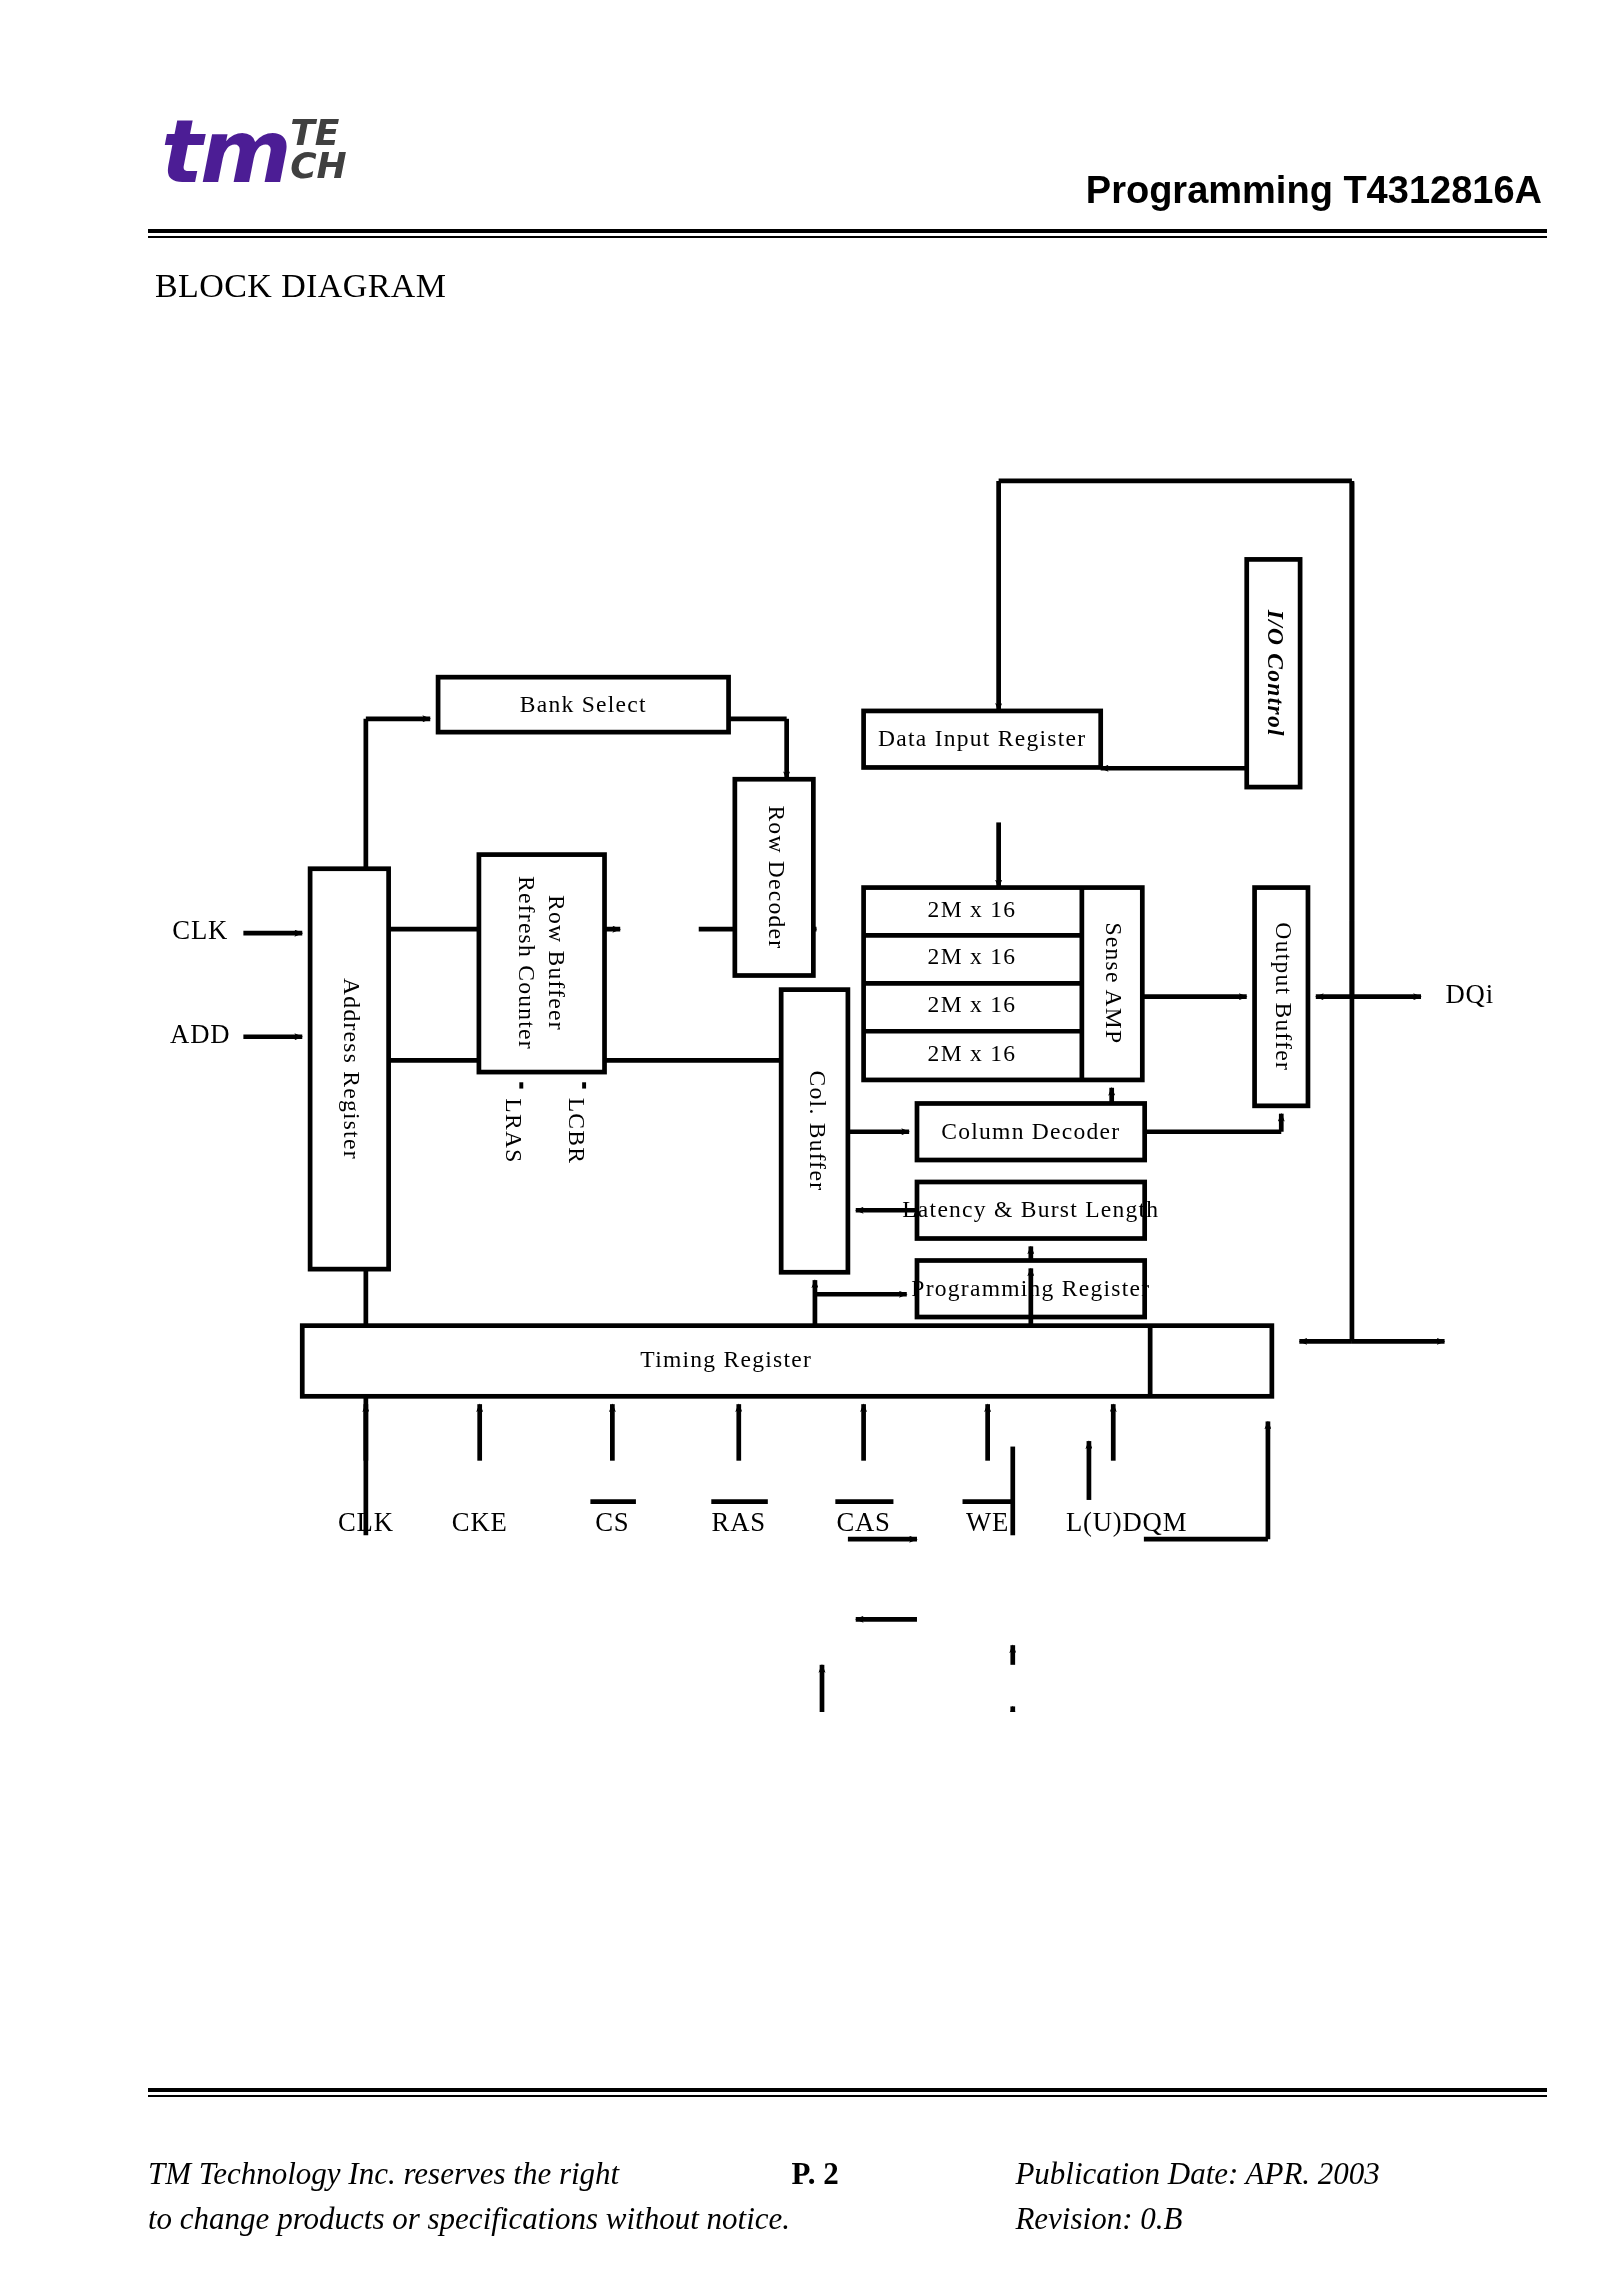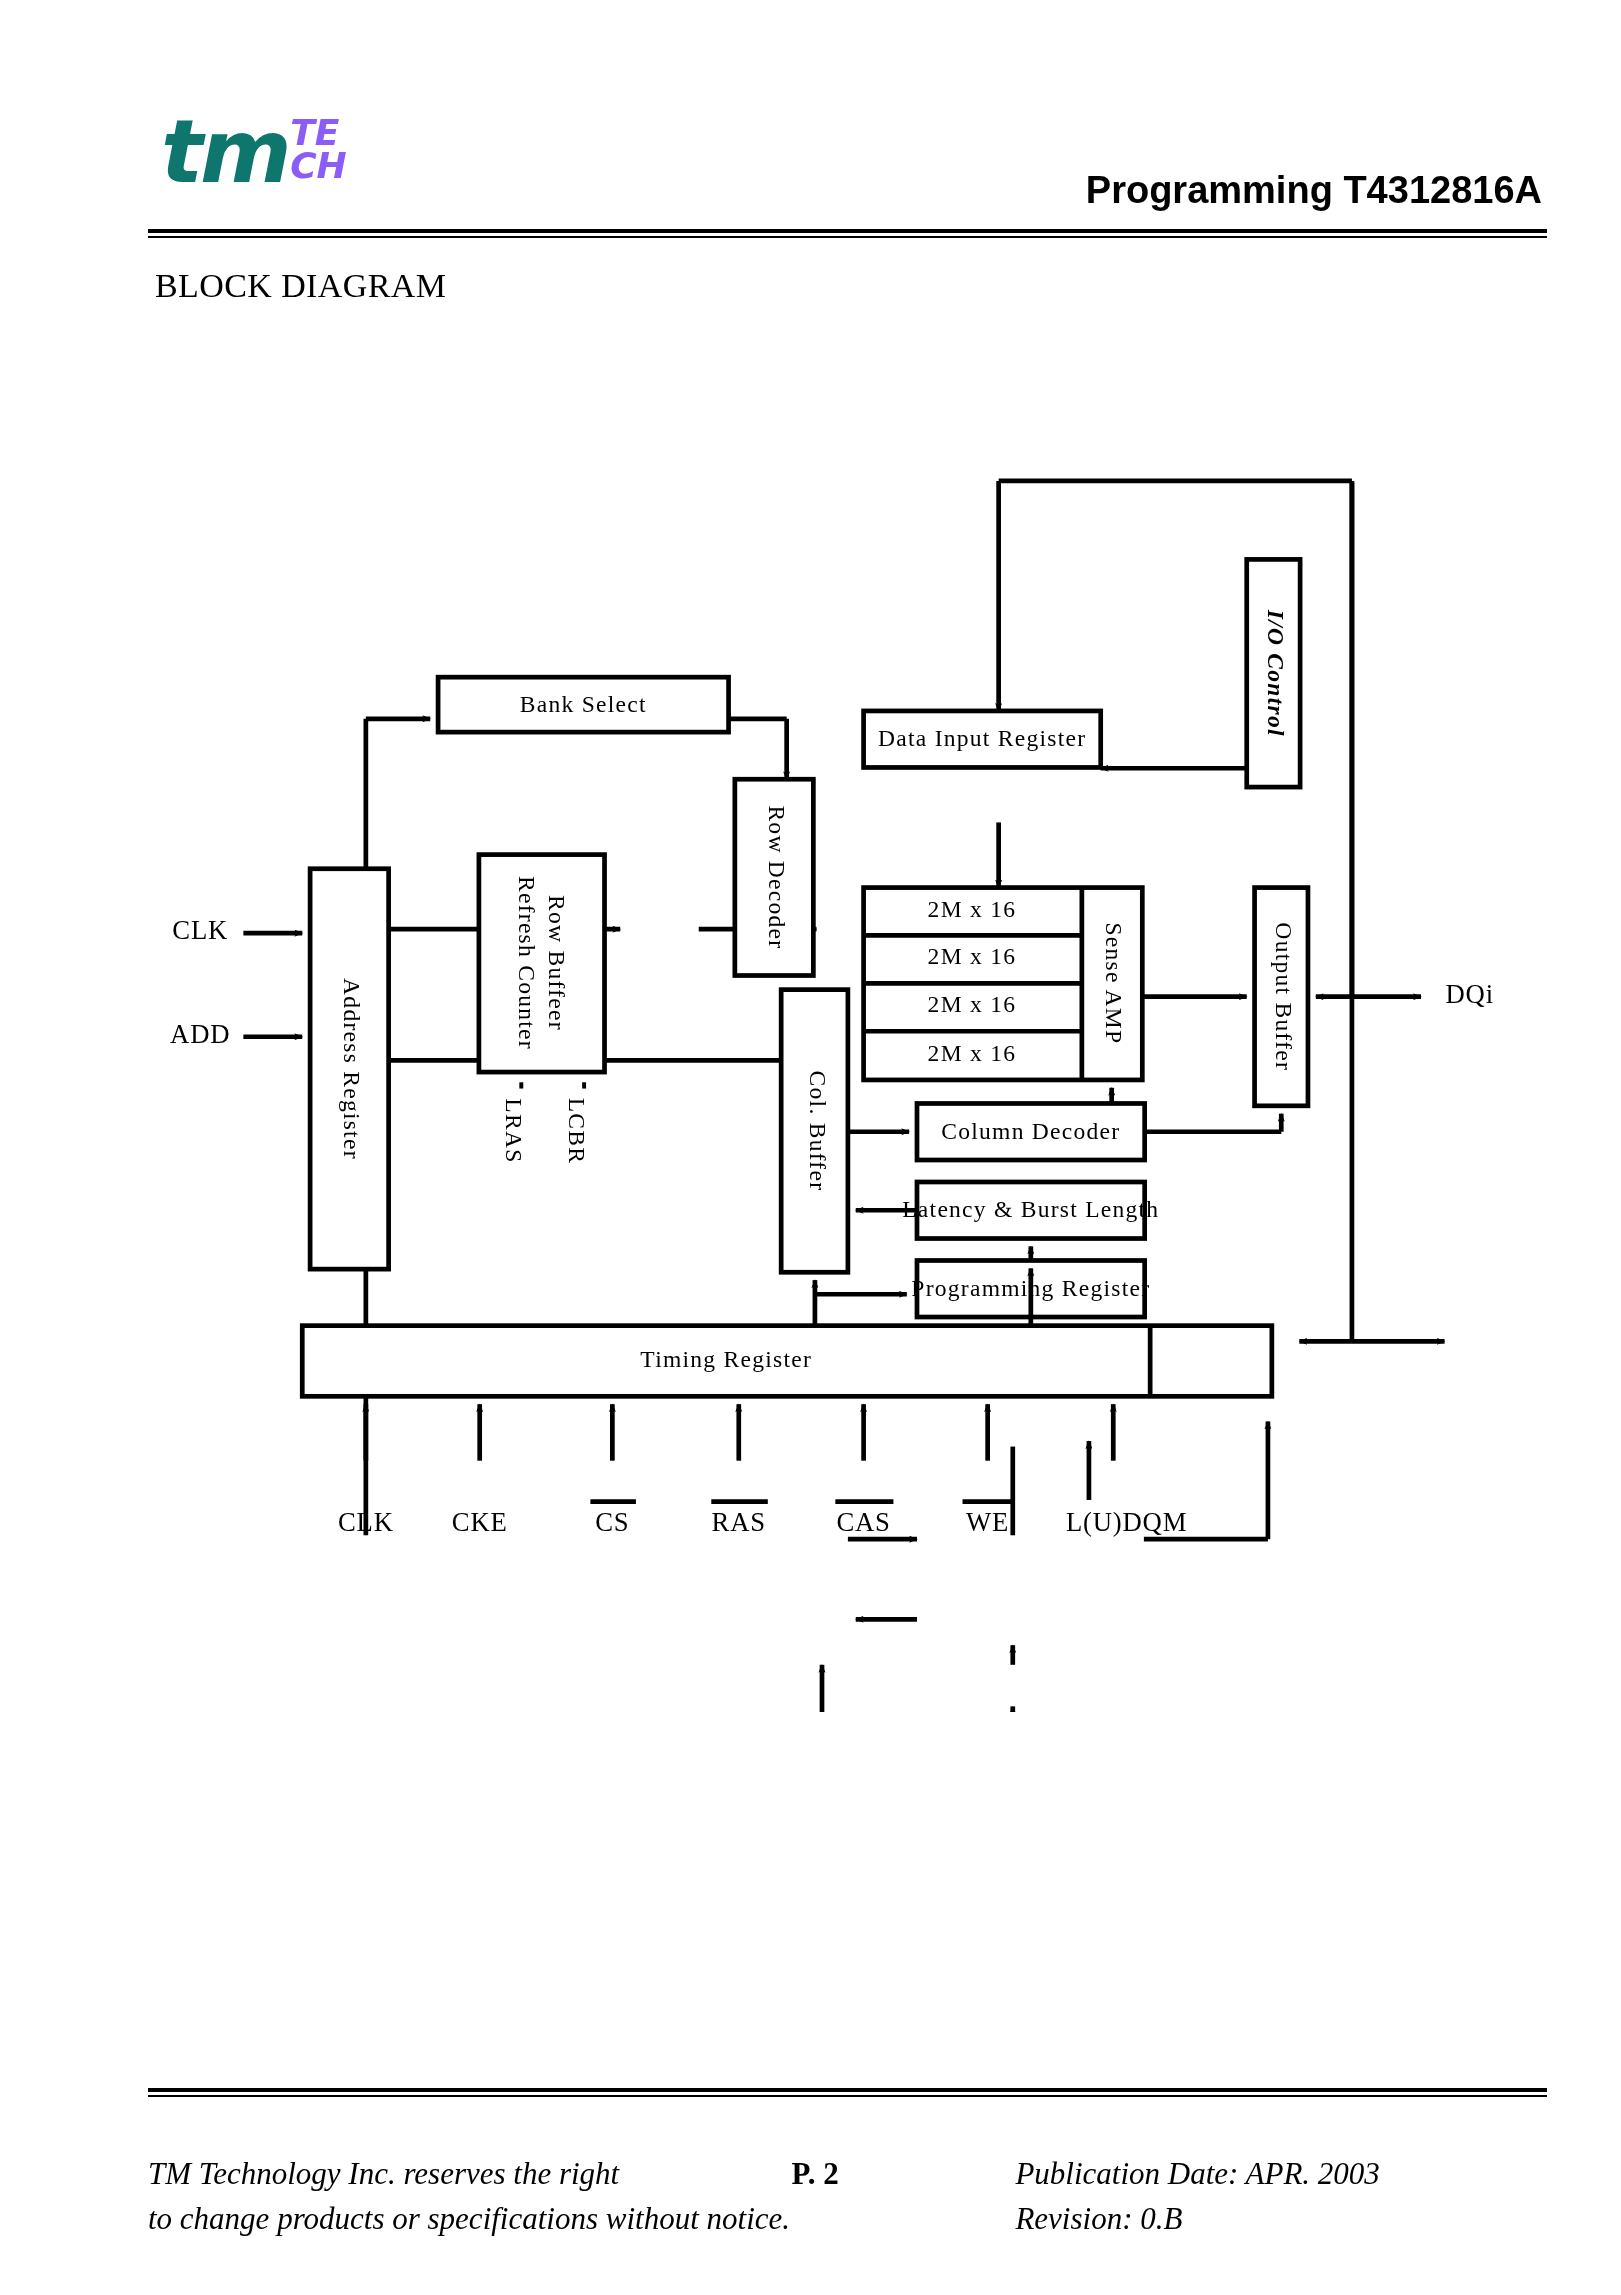--- a/index.html
+++ b/index.html
@@ -4,23 +4,23 @@
 <style>
   html,body{margin:0;padding:0;background:#fff;}
   body{width:1622px;height:2295px;position:relative;
        font-family:"Liberation Serif",serif;color:#000;}
   .page{position:absolute;inset:0;}
 
   
   .hdr{position:absolute;left:0;right:0;top:0;height:251px;}
   .logo{position:absolute;left:161px;top:116px;display:flex;align-items:flex-end;}
   .logo-tm{font-family:"DejaVu Sans",sans-serif;font-weight:bold;font-style:italic;
-           font-size:88px;line-height:.8;letter-spacing:-3.1px;color:#0f766e;}
+           font-size:88px;line-height:.8;letter-spacing:-3.1px;color:#4c1d95;}
   .logo-te{font-family:"DejaVu Sans",sans-serif;font-weight:bold;font-style:italic;
-           font-size:36px;line-height:.92;color:#8b5cf6;margin-left:1.6px;margin-bottom:4.7px;}
+           font-size:36px;line-height:.92;color:#404040;margin-left:1.6px;margin-bottom:4.7px;}
   .hdr-title{position:absolute;right:80px;top:169px;
              font-family:"Liberation Sans",sans-serif;font-weight:bold;font-size:38px;
              white-space:nowrap;}
   .rule{position:absolute;left:148px;right:75px;}
   .rule .a{height:3.9px;background:#000;}
   .rule .b{height:2.4px;background:#000;margin-top:3.1px;}
 
   .sect-title{position:absolute;left:155px;top:267px;
               font-weight:normal;font-size:34px;letter-spacing:0.4px;}
 

